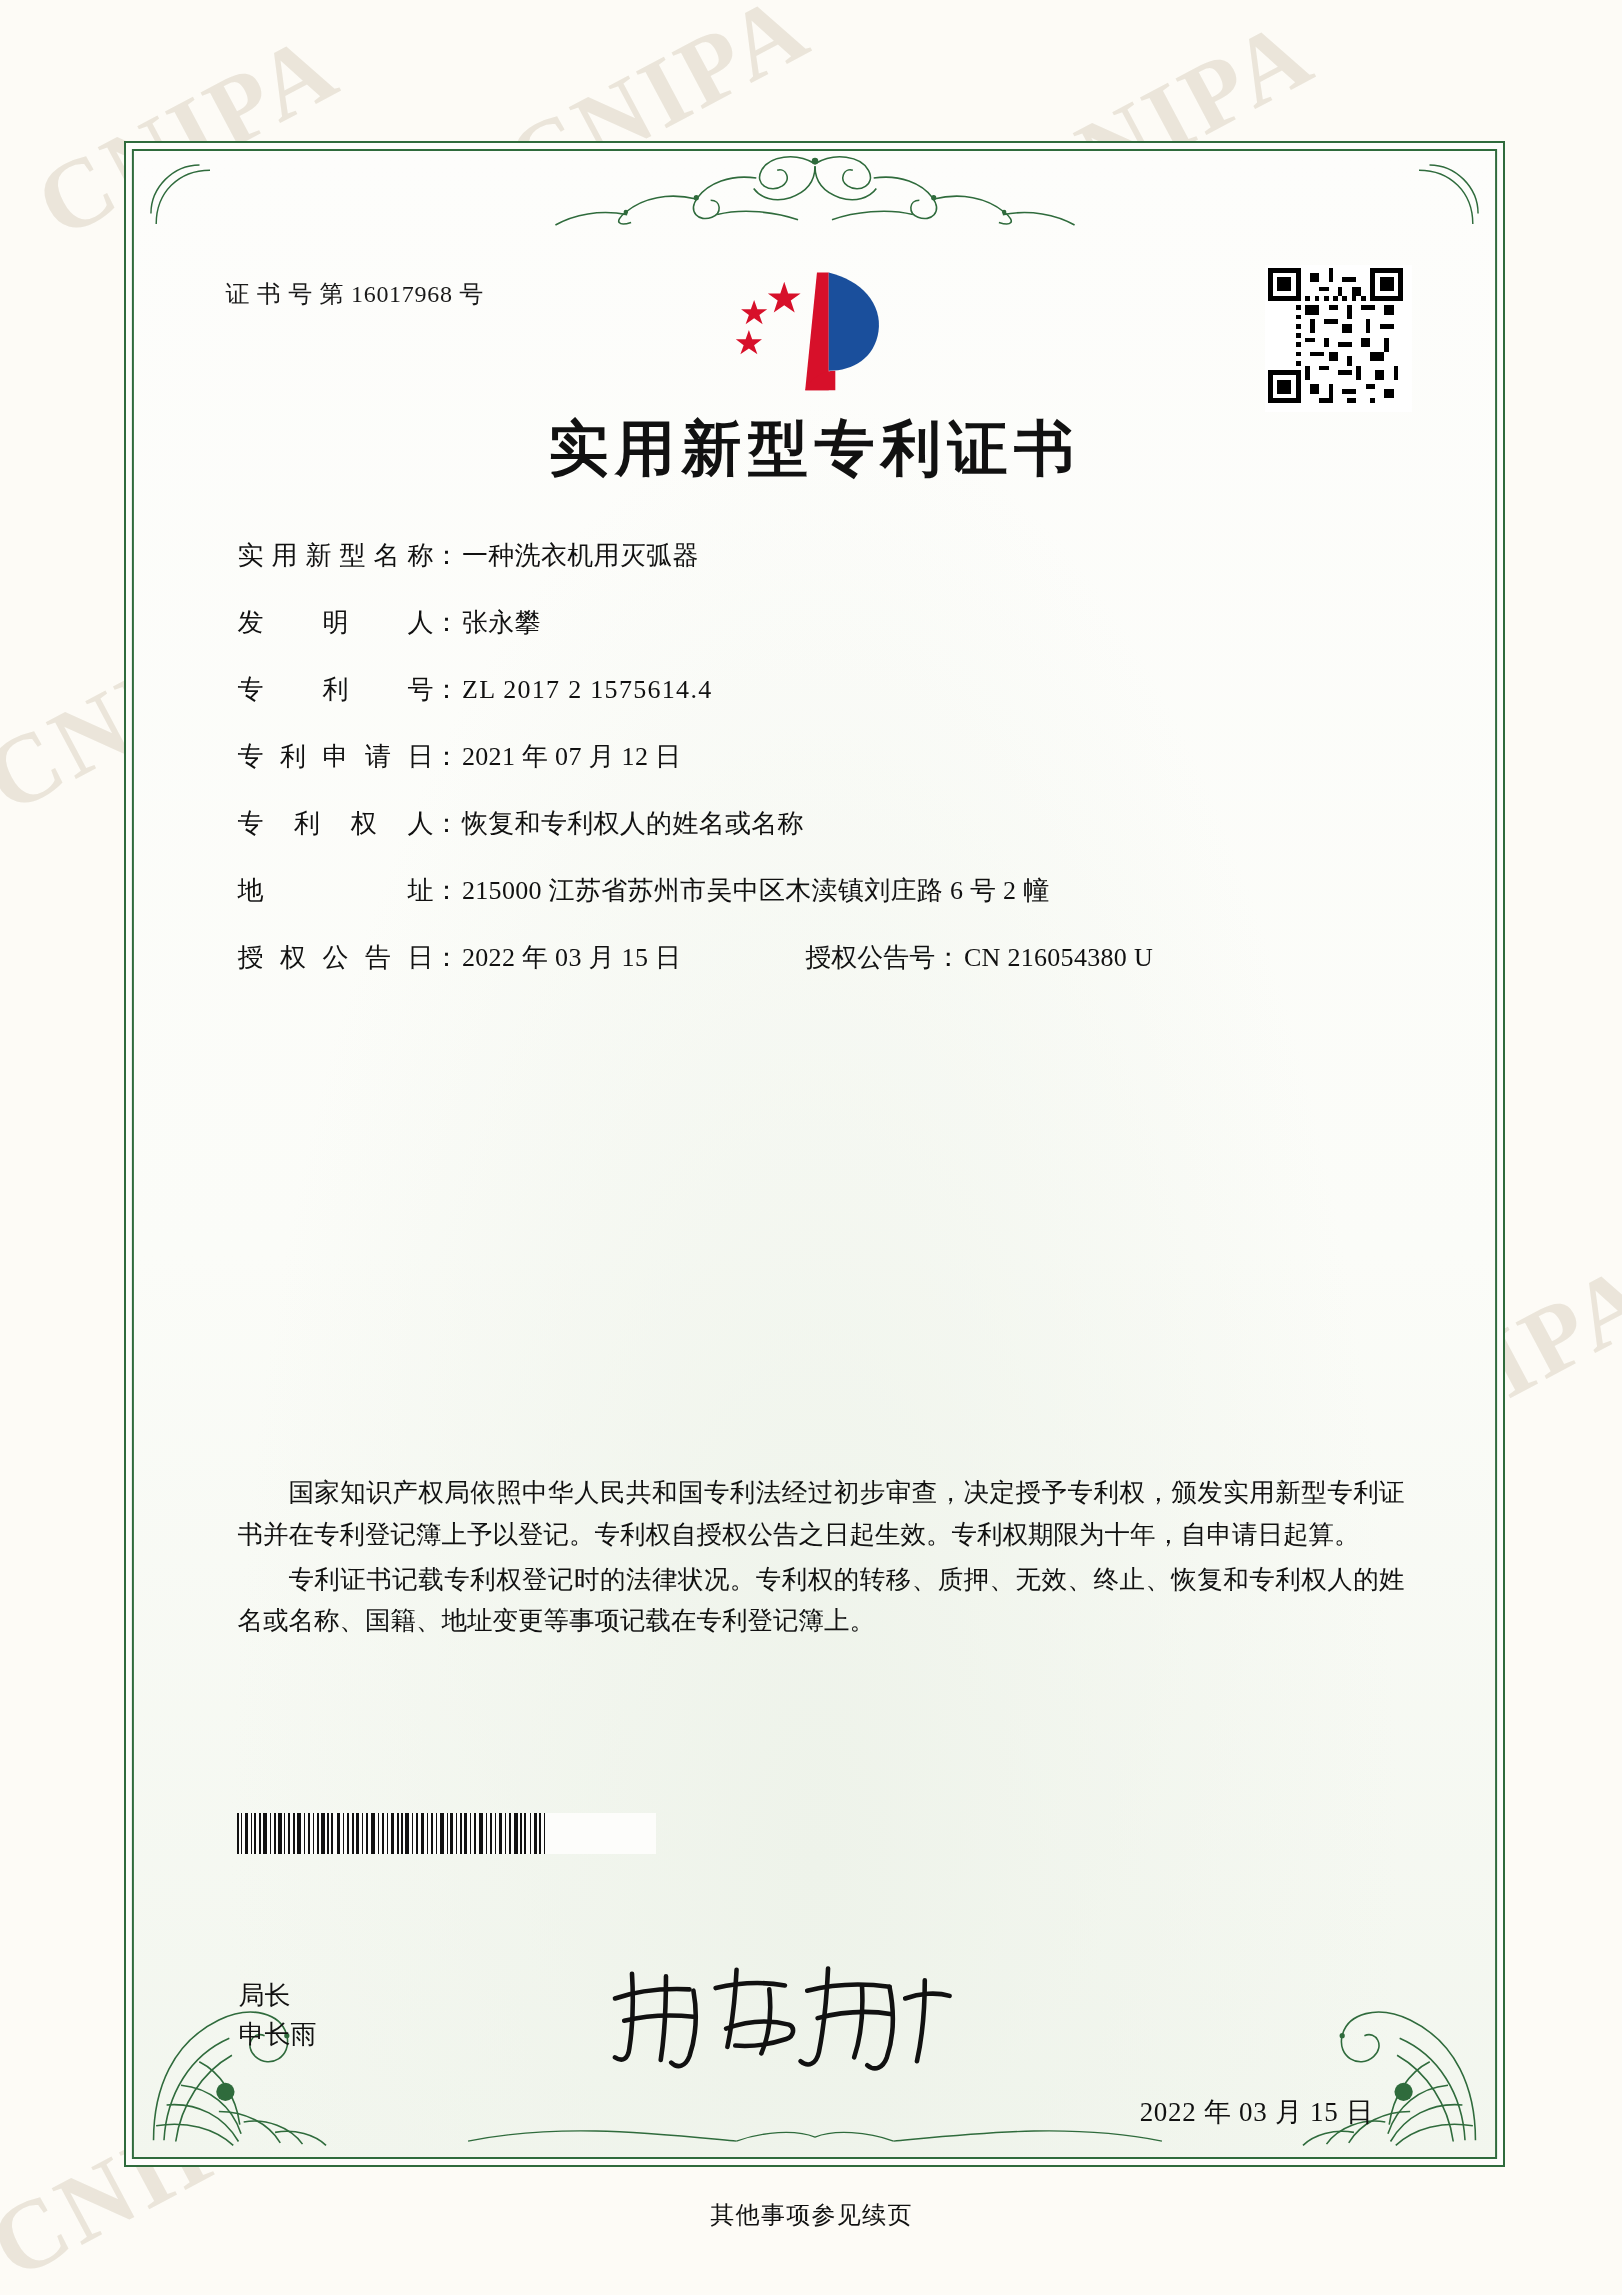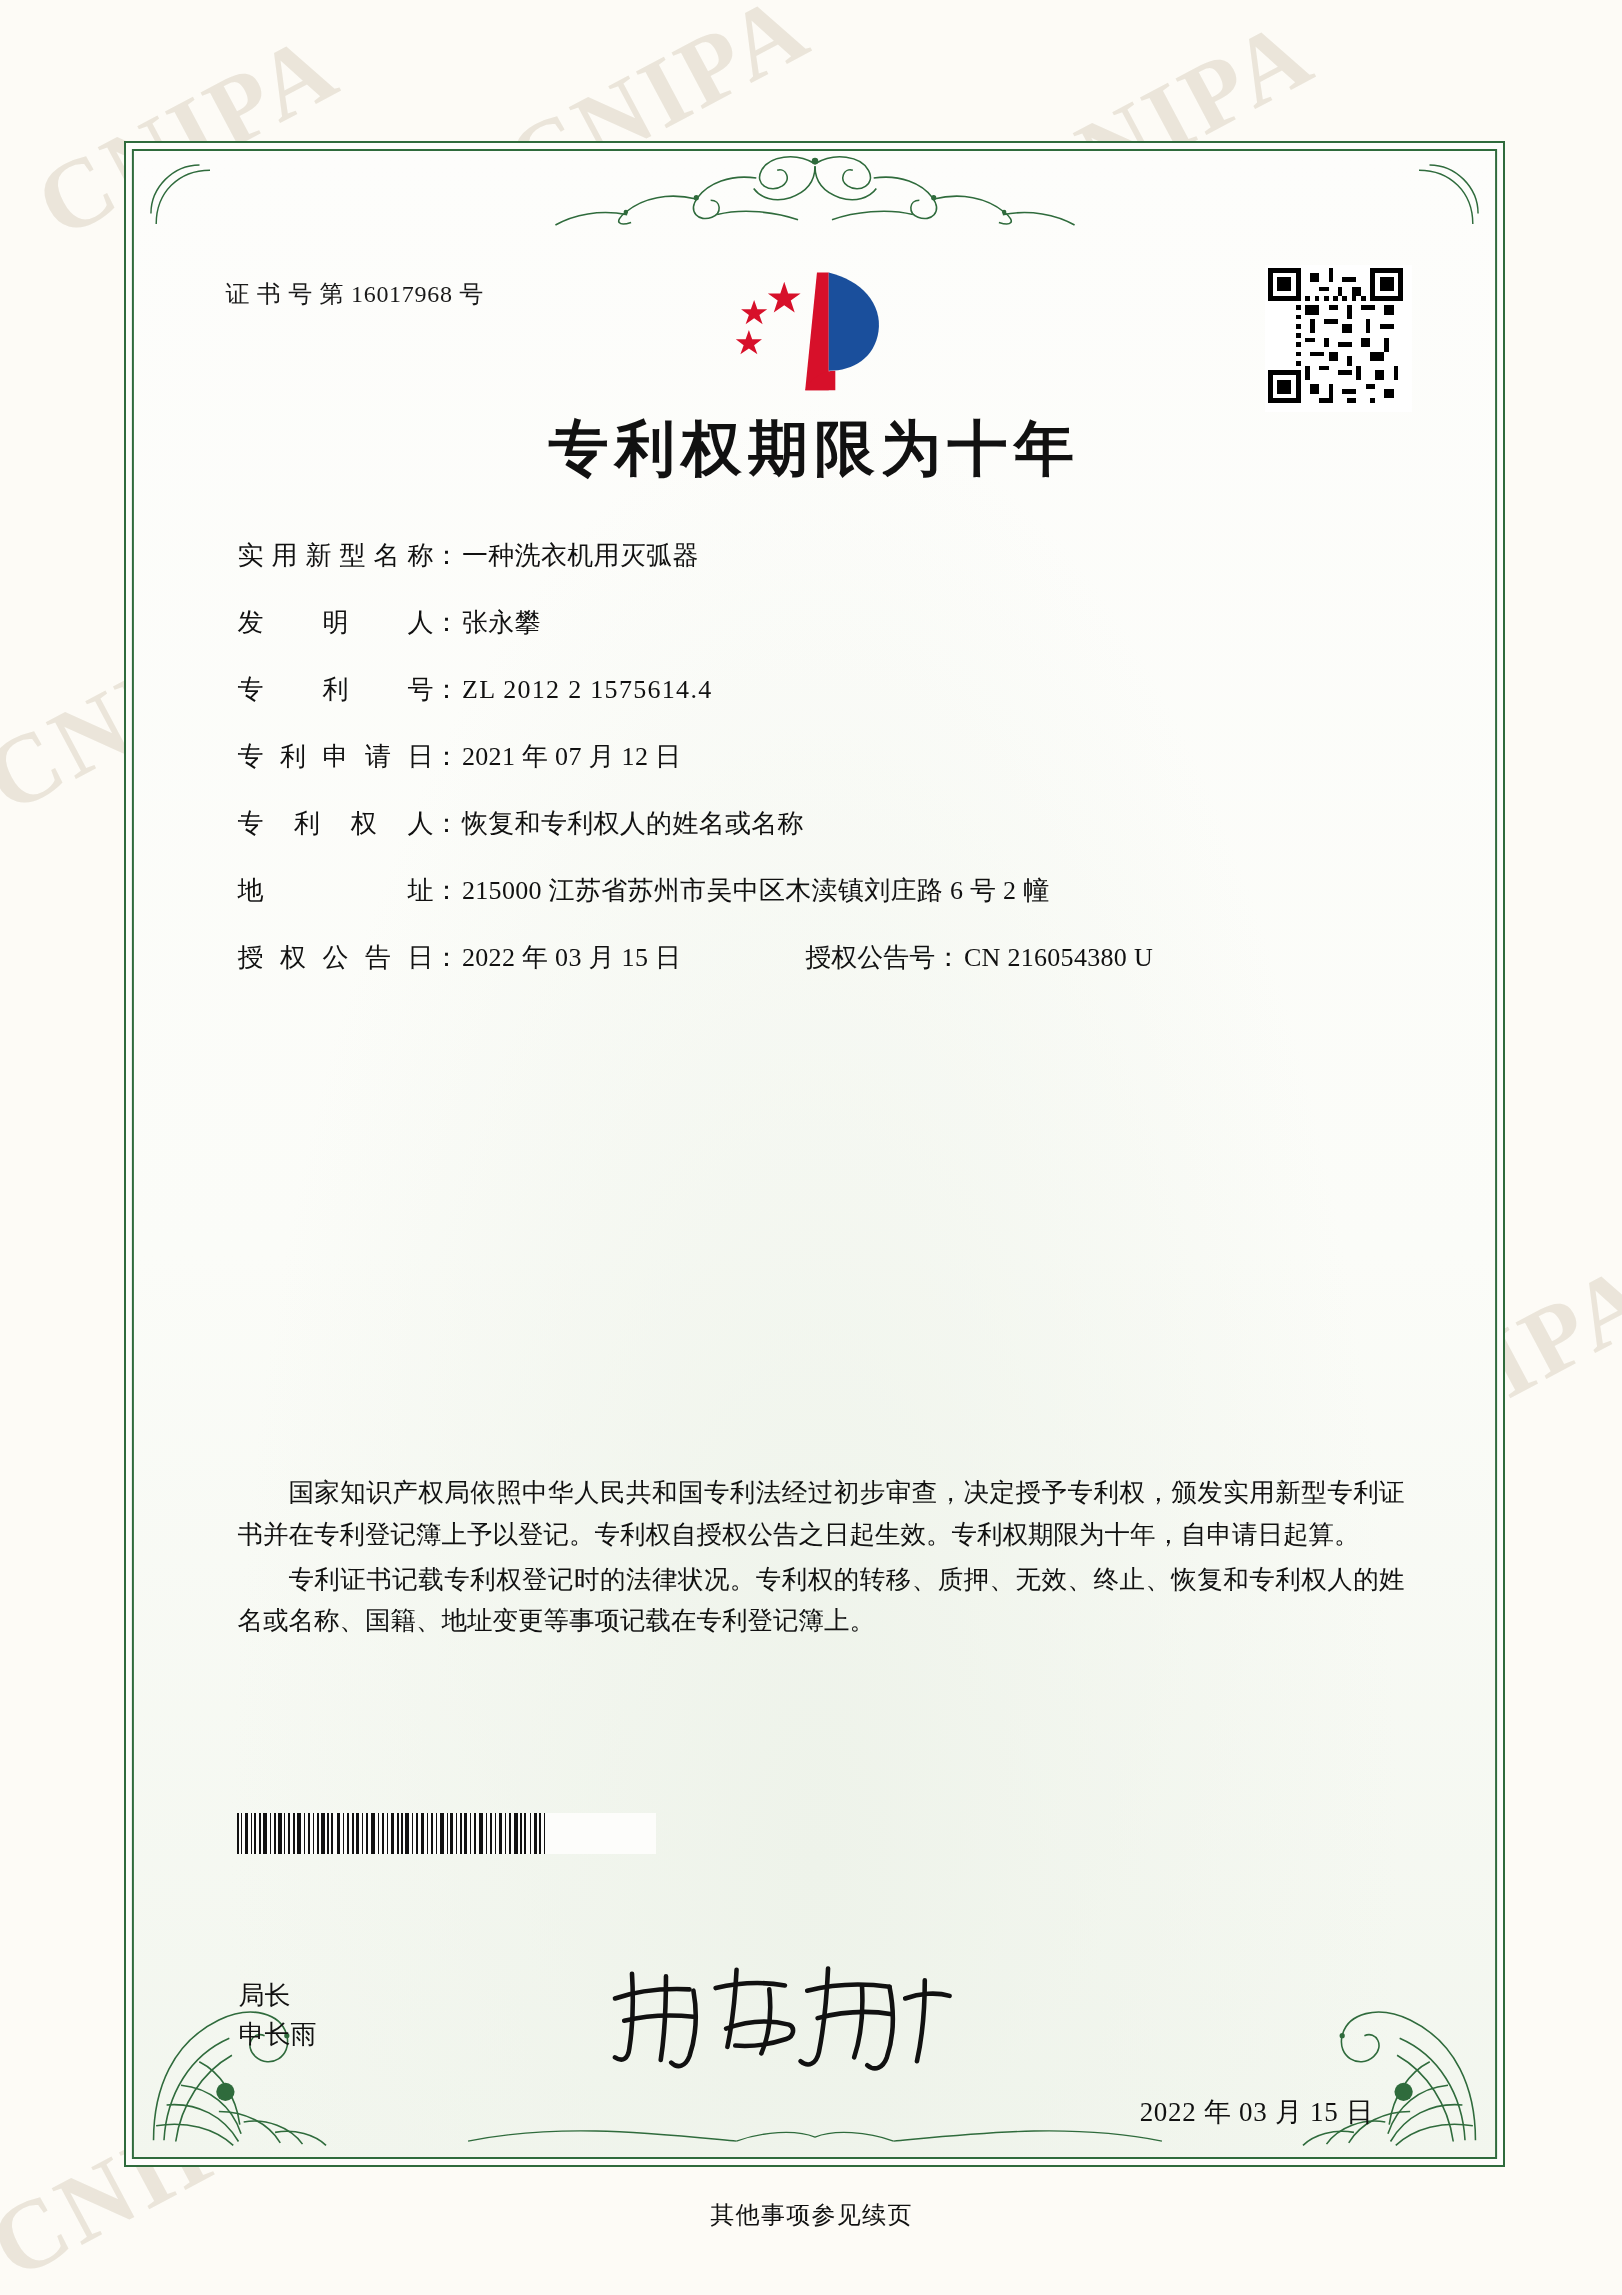--- a/index.html
+++ b/index.html
@@ -391,40 +391,40 @@
       <g fill="#d7102a">
         <polygon points="118,30 124,48 143,48 128,59 134,77 118,66 102,77 108,59 93,48 112,48"></polygon>
         <polygon points="72,58 77,72 92,72 80,81 85,95 72,86 59,95 64,81 52,72 67,72"></polygon>
         <polygon points="64,104 69,118 84,118 72,127 77,141 64,132 51,141 56,127 44,118 59,118"></polygon>
       </g>
       <path d="M168 16 L186 16 L186 196 L150 196 Z" fill="#d7102a"></path>
       <path d="M186 16 C 236 28, 268 64, 262 106 C 256 146, 224 166, 186 166 Z" fill="#1a4f9c"></path>
       <path d="M150 196 C 160 176, 176 166, 196 166 L 196 196 Z" fill="#d7102a"></path>
     </svg>
 
-    <div class="title">专利权期限为十年</div>
+    <div class="title">实用新型专利证书</div>
 
     <div class="fields">
 
       <div class="field-row">
         <span class="f-label w7">实用新型名称</span>
         <span class="f-colon">：</span>
         <span class="f-value">一种洗衣机用灭弧器</span>
       </div>
 
       <div class="field-row">
         <span class="f-label w7">发明人</span>
         <span class="f-colon">：</span>
         <span class="f-value">张永攀</span>
       </div>
 
       <div class="field-row">
         <span class="f-label w7">专利号</span>
         <span class="f-colon">：</span>
-        <span class="f-value mono">ZL 2012 2 1575614.4</span>
+        <span class="f-value mono">ZL 2017 2 1575614.4</span>
       </div>
 
       <div class="field-row">
         <span class="f-label w7">专利申请日</span>
         <span class="f-colon">：</span>
         <span class="f-value">2021 年 07 月 12 日</span>
       </div>
 
       <div class="field-row">
         <span class="f-label w7">专利权人</span>

